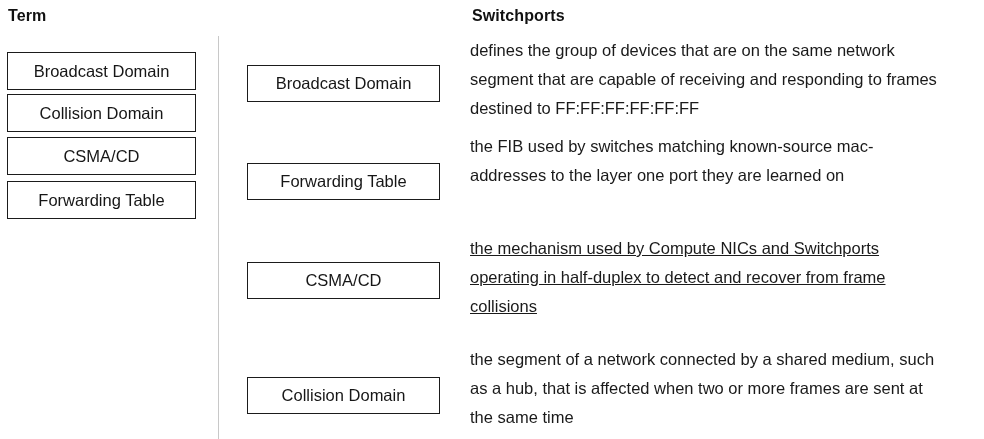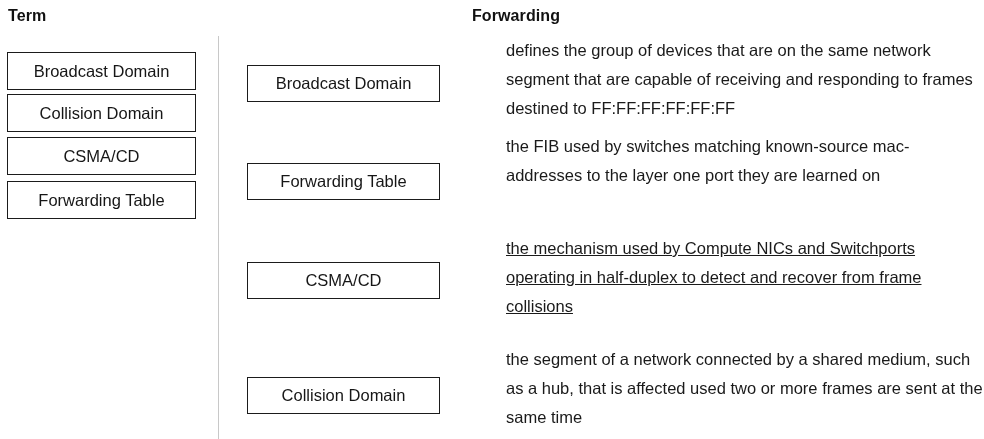--- a/index.html
+++ b/index.html
@@ -70,33 +70,32 @@
   .term-box.right.r2 { top: 262px; }
   .term-box.right.r3 { top: 377px; }
 
   .definition {
     position: absolute;
     left: 470px;
     width: 478px;
     font-size: 16.5px;
     line-height: 29px;
     color: #1a1a1a;
-    margin-left: 36px;
   }
   .definition.d0 { top: 36px; }
   .definition.d1 { top: 132px; }
   .definition.d2 { top: 234px; text-decoration: underline; }
   .definition.d3 { top: 345px; }
 </style>
 </head>
 <body>
 
 <div class="col-header" id="term-header">Term</div>
 
-<div class="col-header" id="def-header">Forwarding</div>
+<div class="col-header" id="def-header">Switchports</div>
 
 <div id="column-divider"></div>
 
 <div id="left-term-list">
   <div class="term-box left i0">
     <span>Broadcast Domain</span>
   </div>
   <div class="term-box left i1">
     <span>Collision Domain</span>
   </div>
@@ -121,15 +120,15 @@
   <div class="definition d1">the FIB used by switches matching known-source mac-addresses to the layer one port they are learned on</div>
 
   <div class="term-box right r2">
     <span>CSMA/CD</span>
   </div>
   <div class="definition d2">the mechanism used by Compute NICs and Switchports operating in half-duplex to detect  and recover from frame collisions</div>
 
   <div class="term-box right r3">
     <span>Collision Domain</span>
   </div>
-  <div class="definition d3">the segment of a network connected by a shared medium, such as a hub, that is affected used two or more frames are sent at the same time</div>
+  <div class="definition d3">the segment of a network connected by a shared medium, such as a hub, that is affected when two or more frames are sent at the same time</div>
 
 </div>
 
 </body></html>

